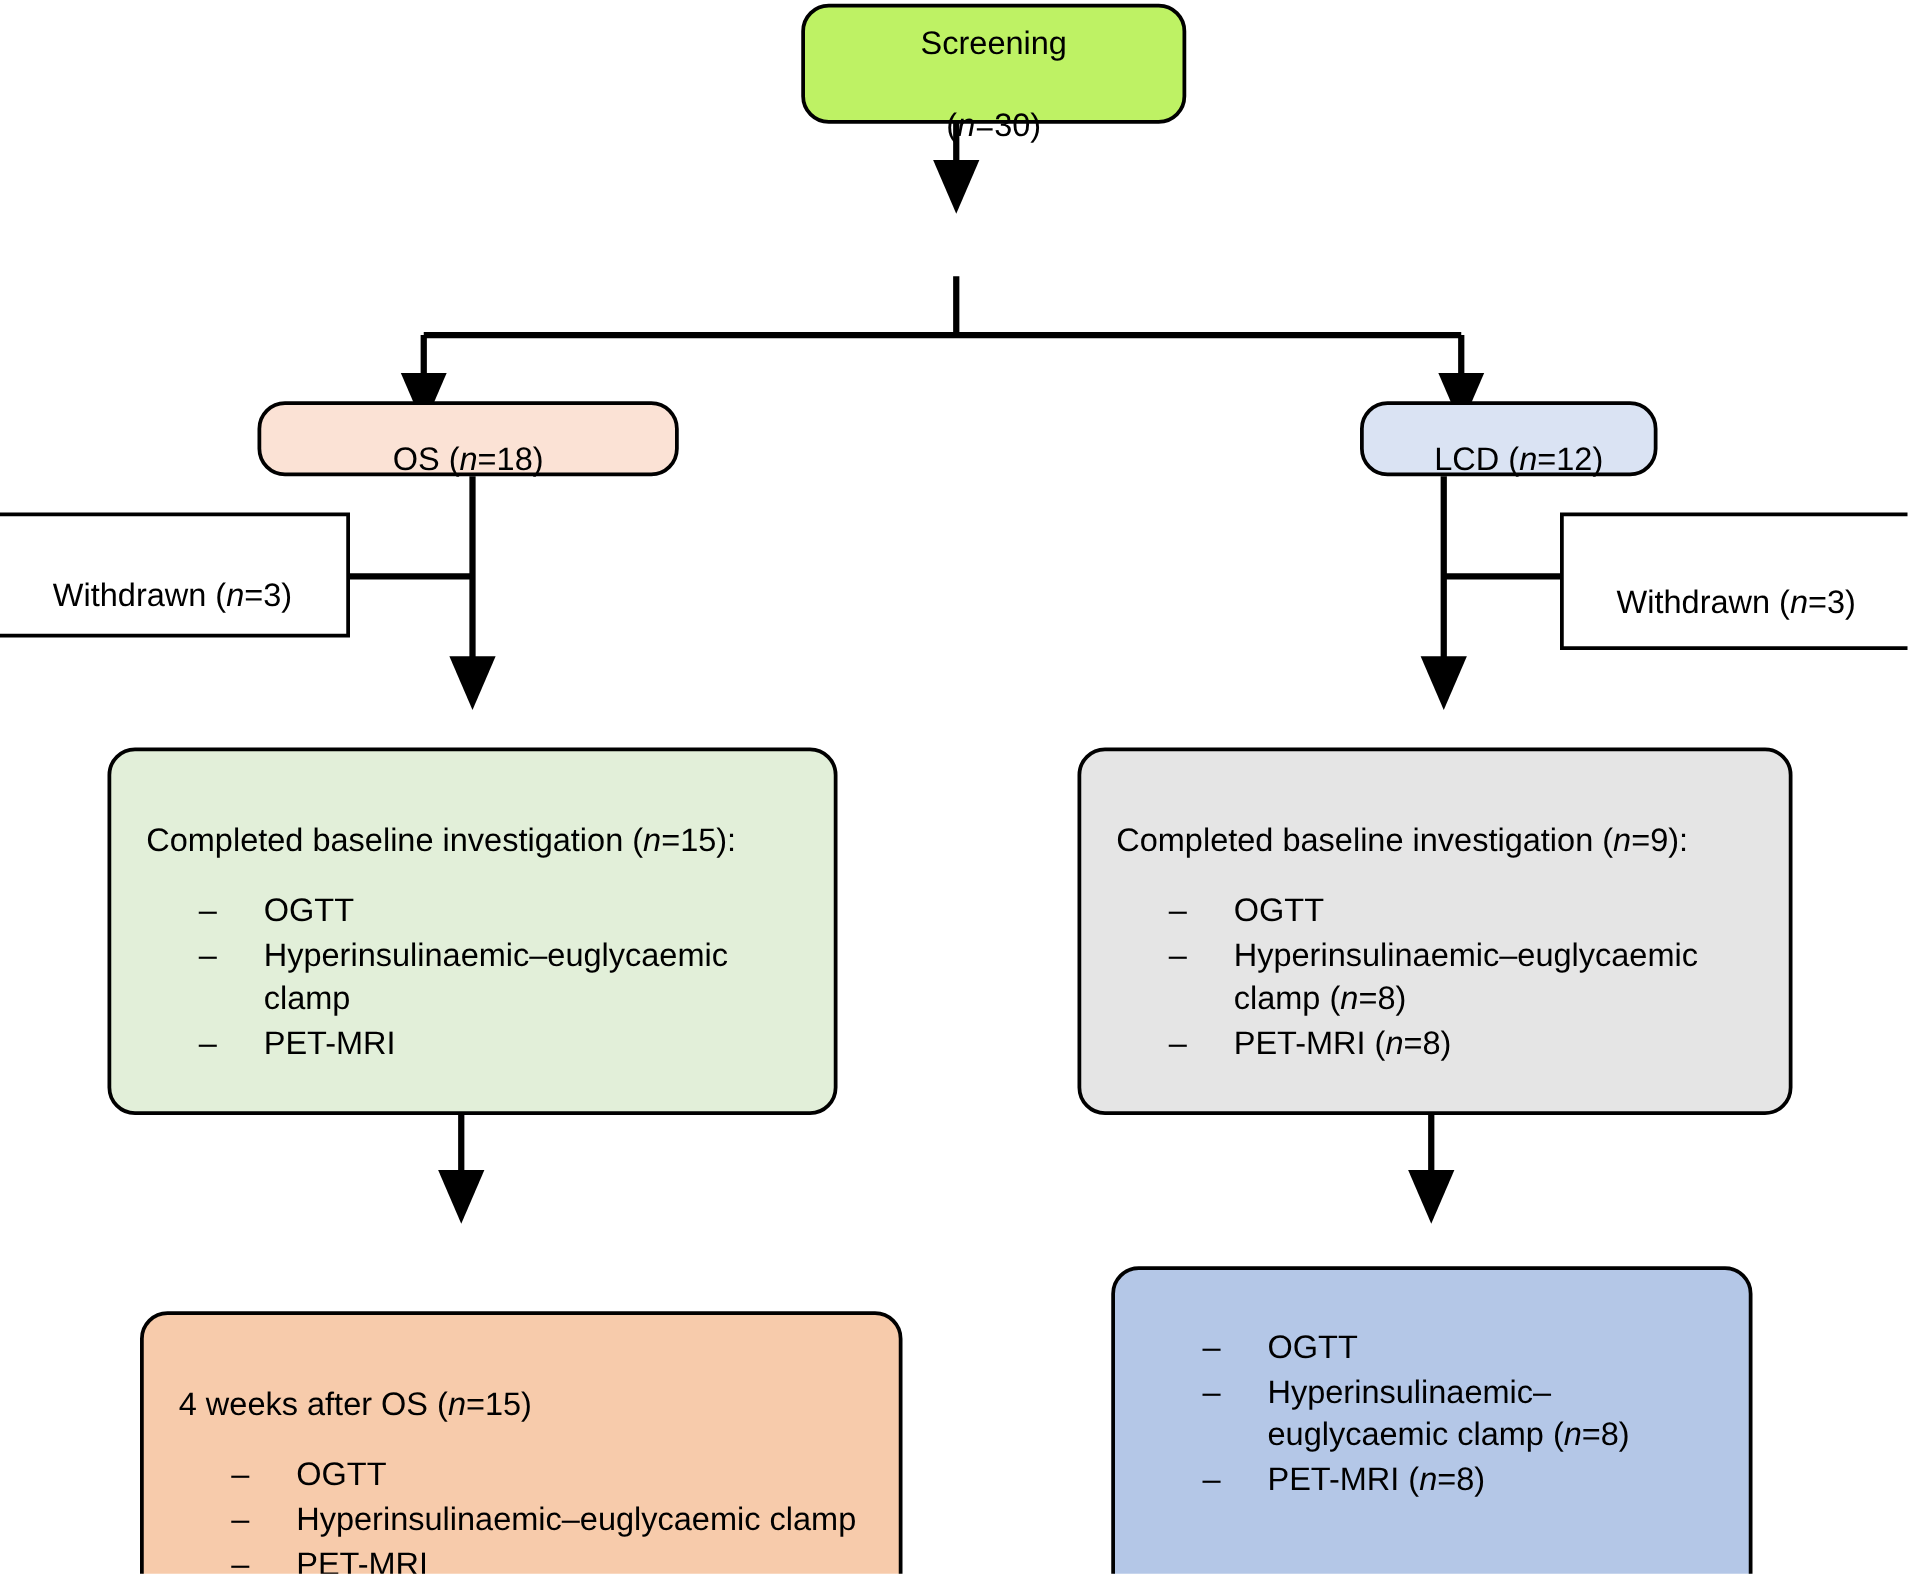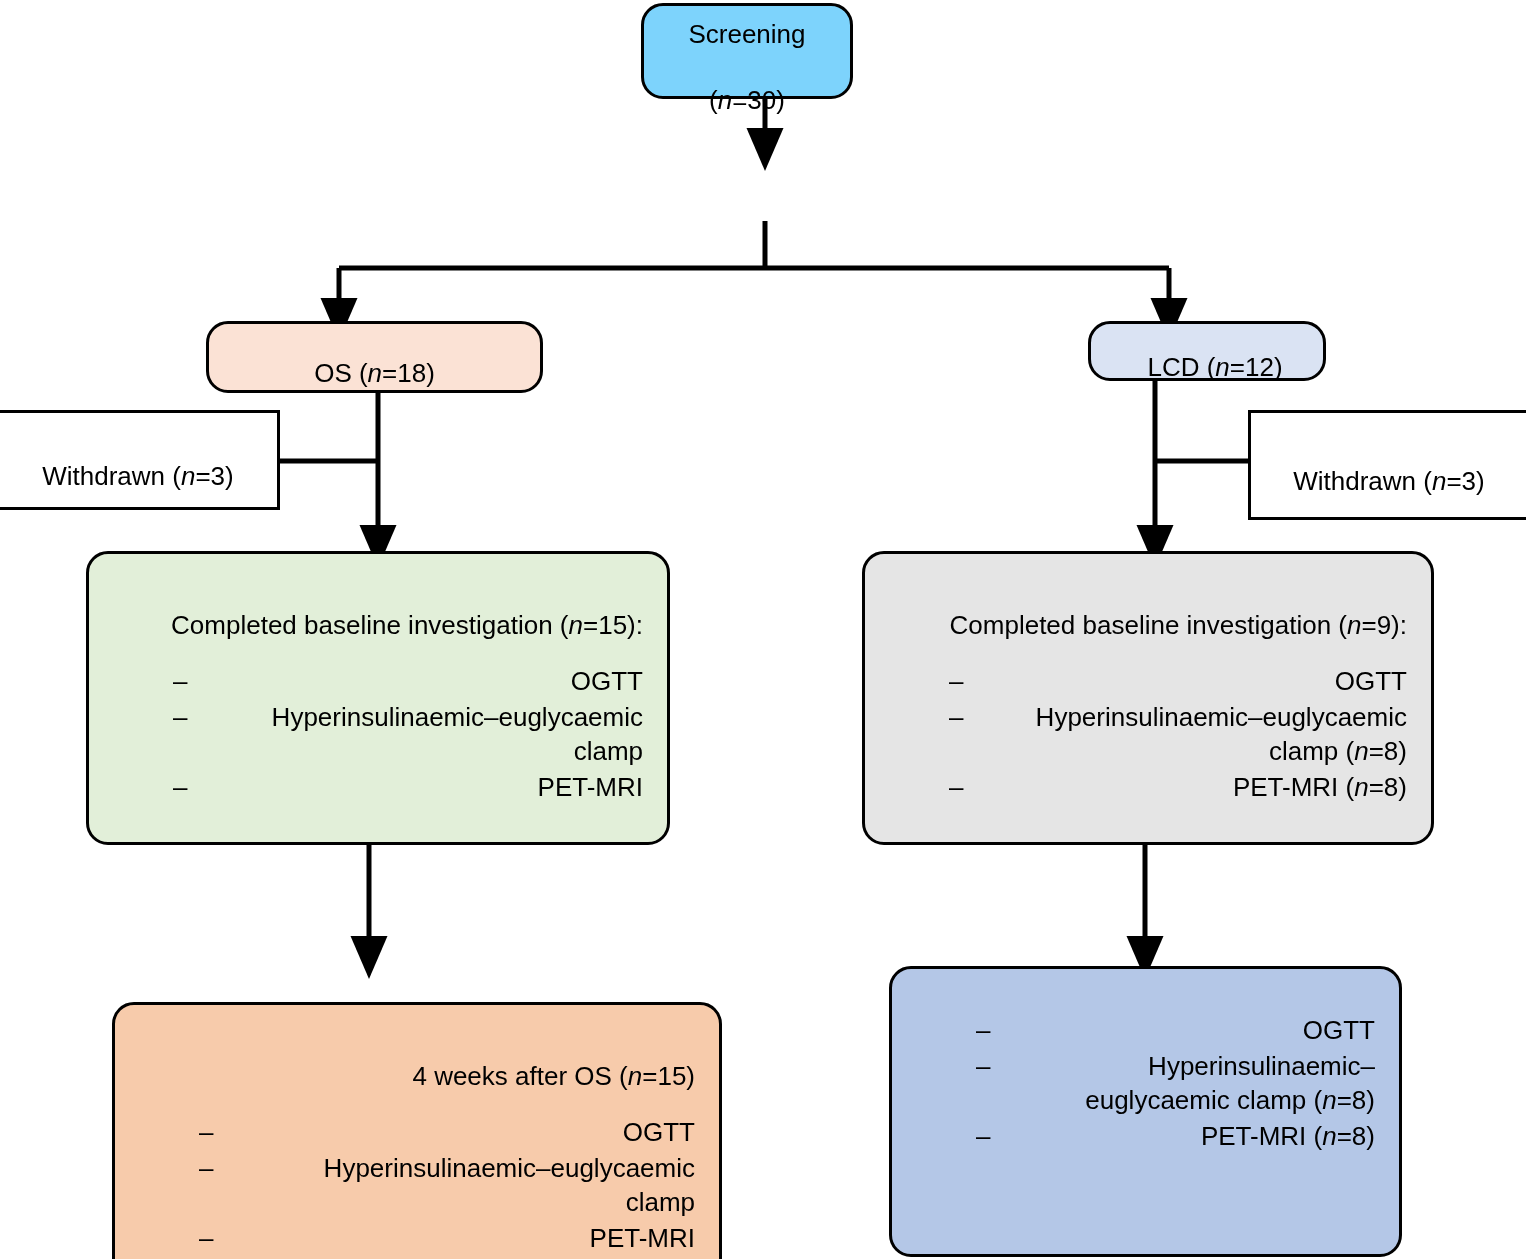--- a/index.html
+++ b/index.html
@@ -43,22 +43,23 @@
     line-height: 33px;
     white-space: pre-line;
   }
   .node.center-text {
     display: flex;
     align-items: center;
     justify-content: center;
     text-align: center;
   }
   .node.left-text {
-    padding: 22px 24px 0 42px;
-    text-align: right;
+    padding: 22px 24px 0 28px;
+    text-align: left;
+    margin-top: 47px;
   }
   .bullet-list {
     list-style: none;
     margin: 22px 0 0 0;
     padding: 0 0 0 42px;
   }
   .bullet-list li {
     position: relative;
     font-size: 26px;
     line-height: 34px;
@@ -103,29 +104,29 @@
 
     <line x1="1155" y1="381" x2="1155" y2="546" stroke="#000000" stroke-width="5" marker-end="url(#arrowhead)"></line>
 
     <line x1="1155" y1="461" x2="1248" y2="461" stroke="#000000" stroke-width="5"></line>
 
     <line x1="369" y1="845" x2="369" y2="957" stroke="#000000" stroke-width="5" marker-end="url(#arrowhead)"></line>
 
     <line x1="1145" y1="845" x2="1145" y2="957" stroke="#000000" stroke-width="5" marker-end="url(#arrowhead)"></line>
   </svg>
 
-  <div class="node round center-text" style="left:641px; top:3px; width:212px; height:96px; background:#7dd3fc;">
+  <div class="node round center-text" style="left:641px; top:3px; width:308px; height:96px; background:#bef264;">
     <div class="node-title">
       <span>Screening</span><br>
       <span>(</span><span class="ital">n</span><span>=30)</span>
     </div>
   </div>
 
 
-  <div class="node round center-text" style="left:206px; top:321px; width:337px; height:72px; background:#fbe2d5;">
+  <div class="node round center-text" style="left:206px; top:321px; width:337px; height:60px; background:#fbe2d5;">
     <div class="node-title">
       <span>OS (</span><span class="ital">n</span><span>=18)</span>
     </div>
   </div>
 
   <div class="node round center-text" style="left:1088px; top:321px; width:238px; height:60px; background:#dae3f3;padding-left:16px;">
     <div class="node-title">
       <span>LCD (</span><span class="ital">n</span><span>=12)</span>
     </div>
   </div>

